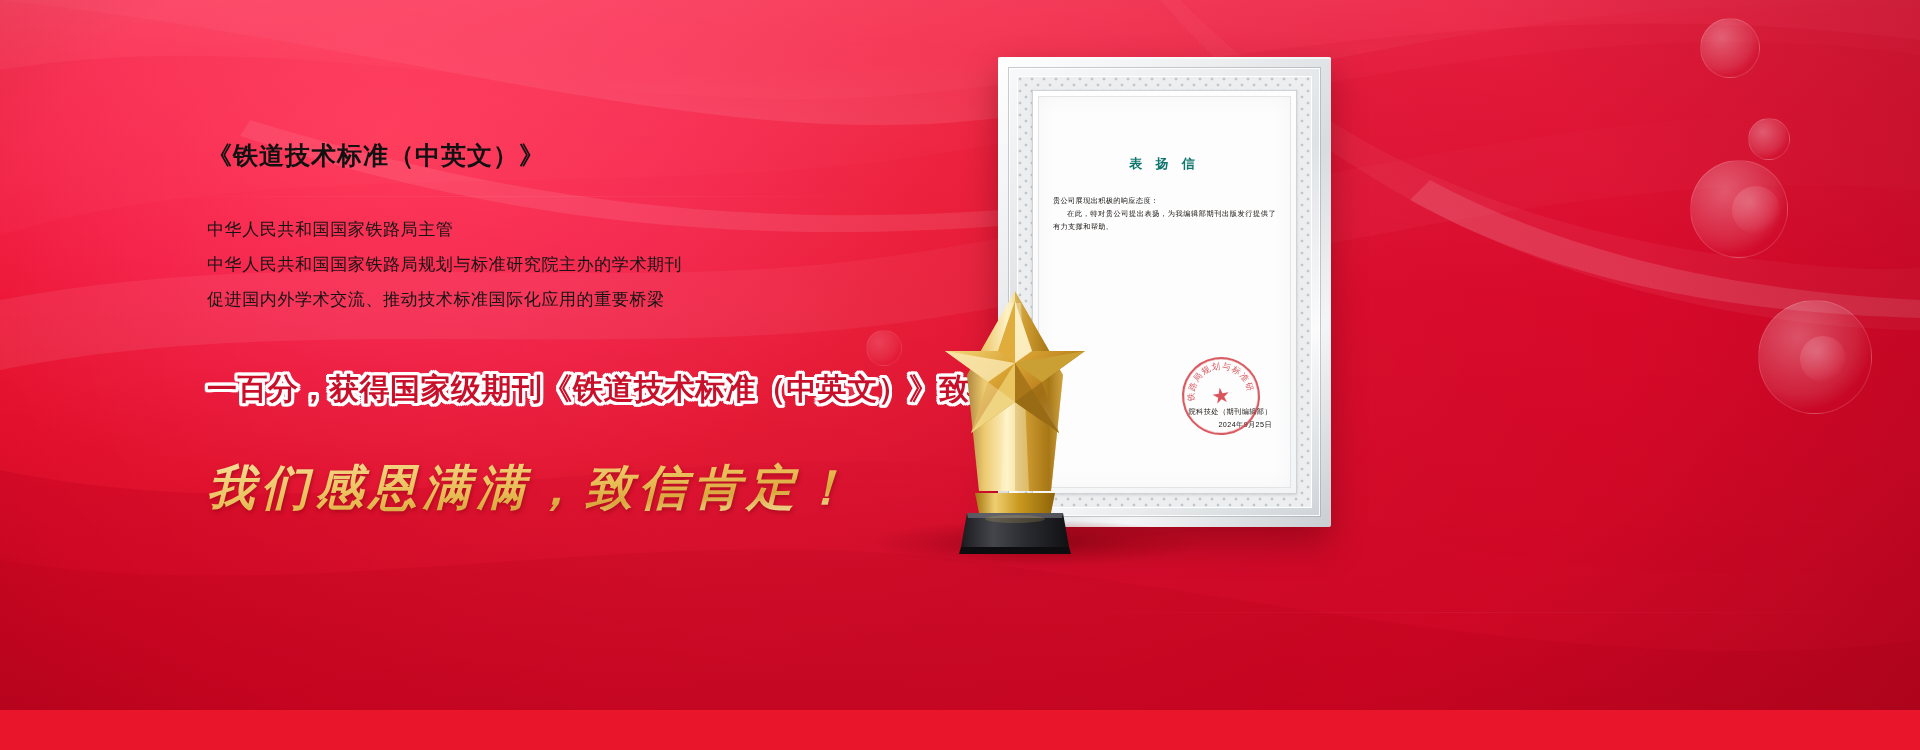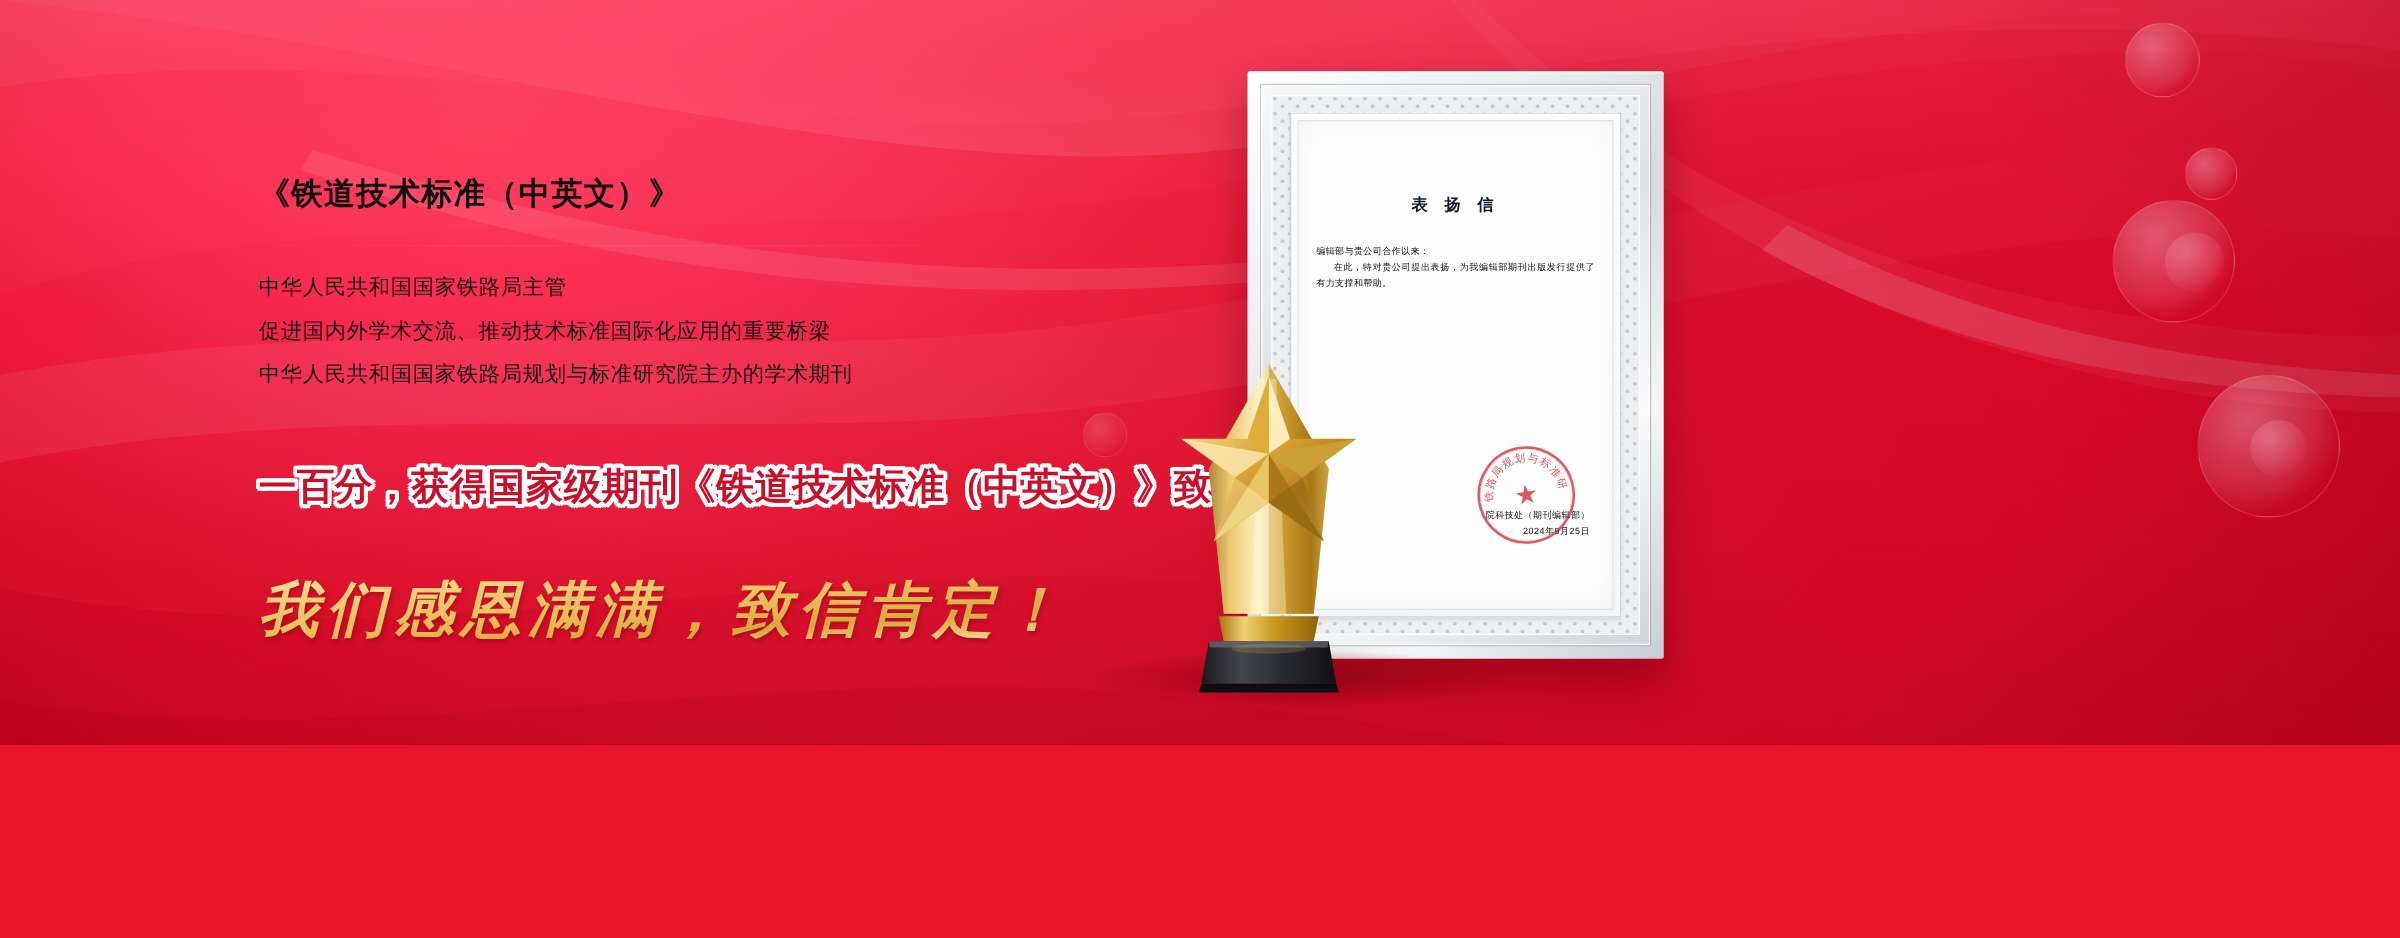--- a/index.html
+++ b/index.html
@@ -1,21 +1,21 @@
 <!DOCTYPE html>
 <html><head>
 <meta charset="utf-8">
 <style>
   html,body{margin:0;padding:0;}
   body{
     width:1920px;height:750px;overflow:hidden;
     font-family:"Liberation Sans","DejaVu Sans",sans-serif;
     background:#e8152b;
   }
-  #stage{position:relative;width:1920px;height:596px;overflow:hidden;}
+  #stage{position:relative;width:1920px;height:710px;overflow:hidden;}
 
   
   .bg-base{
     position:absolute;inset:0;
     background:
       radial-gradient(ellipse 900px 620px at 20% 18%, #ff3355 0%, #f5224a 32%, #e8122f 62%, #d8092a 100%),
       linear-gradient(120deg,#ff2d4f 0%, #ef1235 45%, #d90b2a 100%);
   }
   .bg-tint{
     position:absolute;inset:0;
@@ -99,21 +99,21 @@
   }
   .letter{
     position:absolute;left:41px;top:40px;right:41px;bottom:40px;
     background:#fdfdfd;
     box-shadow:0 0 0 1px #e3e4e6, inset 0 0 22px rgba(0,0,0,0.035);
     overflow:hidden;
   }
   .letter-title{
     text-align:center;margin-top:58px;
     font-family:"Liberation Serif","DejaVu Serif",serif;
-    font-size:13px;font-weight:bold;letter-spacing:5px;color:#0f172a;
+    font-size:13px;font-weight:bold;letter-spacing:5px;color:#0f766e;
   }
   .letter-body{
     margin:22px 14px 0 14px;
     font-family:"Liberation Serif","DejaVu Serif",serif;
     font-size:7.2px;line-height:12.4px;color:#14110e;
     letter-spacing:0.35px;text-align:justify;
   }
   .letter-body p{margin:0 0 1px 0;}
   .letter-body p.ind{text-indent:14px;}
   .sign{
@@ -193,35 +193,35 @@
   <div class="bokeh" style="left:1758px;top:300px;width:112px;height:112px;"></div>
   <div class="bokeh solid" style="left:1800px;top:336px;width:46px;height:46px;"></div>
   <div class="bokeh" style="left:866px;top:330px;width:34px;height:34px;opacity:.55"></div>
   <div class="bokeh" style="left:840px;top:382px;width:22px;height:22px;opacity:.45"></div>
   <div class="glowline" style="left:120px;top:196px;width:780px;opacity:.35"></div>
   <div class="glowline" style="left:1020px;top:612px;width:880px;opacity:.25"></div>
 
   <div class="textblock">
     <div class="jtitle">《铁道技术标准（中英文）》</div>
     <div class="jline">中华人民共和国国家铁路局主管</div>
+    <div class="jline">中华人民共和国国家铁路局规划与标准研究院主办的学术期刊</div>
     <div class="jline">促进国内外学术交流、推动技术标准国际化应用的重要桥梁</div>
-    <div class="jline">中华人民共和国国家铁路局规划与标准研究院主办的学术期刊</div>
     <div class="headline">一百分，获得国家级期刊《铁道技术标准（中英文）》致信肯定!</div>
     <div class="calli">我们感恩满满，致信肯定！</div>
   </div>
 
   <div class="frame">
     <div class="frame-inner-bevel"></div>
     <div class="frame-pattern"></div>
     <div class="mat"></div>
 
     <div class="letter">
       <div class="letter-title">表 扬 信</div>
       <div class="letter-body">
-        <p>编辑部与贵公司合作以来：</p>
+        <p>贵公司展现出积极的响应态度：</p>
         <p class="ind">在此，特对贵公司提出表扬，为我编辑部期刊出版发行提供了有力支撑和帮助。</p>
       </div>
 
       <div class="sign">
         <div>院科技处（期刊编辑部）</div>
         <div>2024年9月25日</div>
       </div>
 
       <div class="seal">
         <div class="star"></div>

